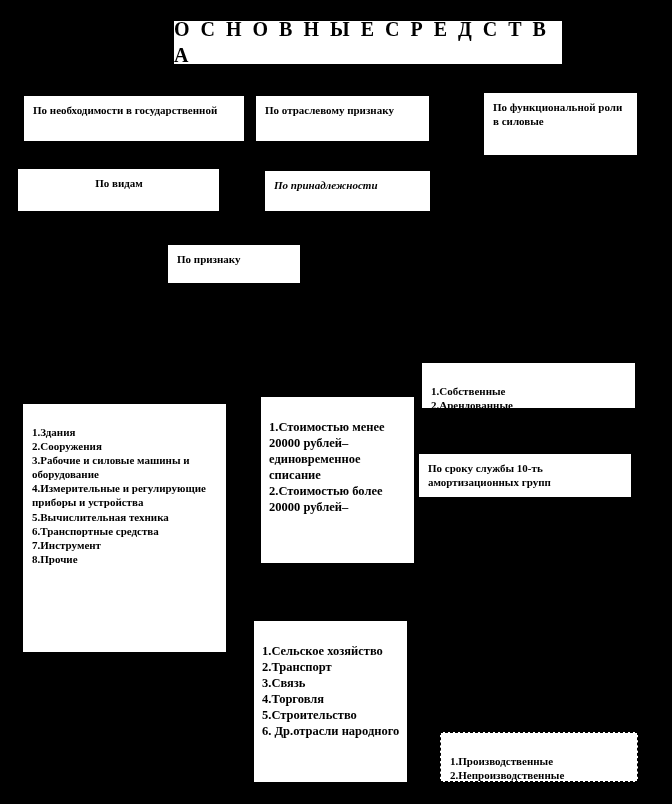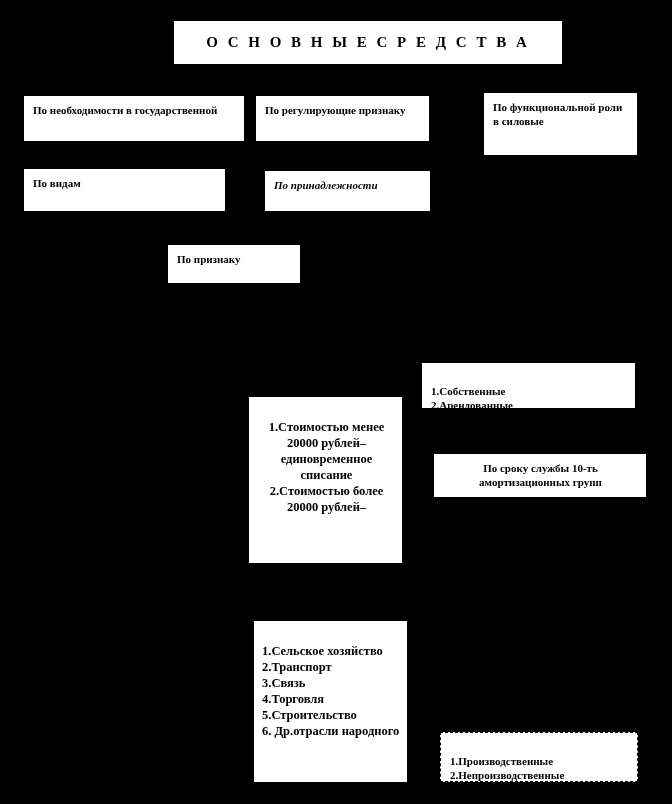--- a/index.html
+++ b/index.html
@@ -27,21 +27,21 @@
     overflow: hidden;
   }
   .box.dashed {
     border: 1px dashed #000000;
   }
   .title-box {
     display: flex;
     align-items: center;
     justify-content: center;
     letter-spacing: 3px;
-    font-size: 15px;
+    font-size: 20px;
   }
   .pad {
     padding: 7px 8px 4px 9px;
     font-size: 11px;
   }
   .pad-sm {
     padding: 6px 6px 4px 8px;
     font-size: 12.5px;
   }
   .list {
@@ -55,54 +55,64 @@
 
   <div class="box title-box" style="left:173px; top:20px; width:390px; height:45px;">
     <span>О С Н О В Н Ы Е    С Р Е Д С Т В А</span>
   </div>
 
   <div class="box pad" style="left:23px; top:95px; width:222px; height:47px;">
     <span>По необходимости в государственной</span>
   </div>
 
   <div class="box pad" style="left:255px; top:95px; width:175px; height:47px;">
-    <span>По регулирующие признаку</span>
+    <span>По отраслевому признаку</span>
   </div>
 
   <div class="box pad" style="left:483px; top:92px; width:155px; height:64px;">
     <span>По функциональной роли в силовые</span>
   </div>
 
-  <div class="box pad" style="left:23px; top:168px; width:203px; height:44px;">
+  <div class="box pad" style="left:17px; top:168px; width:203px; height:44px;text-align:center;">
     <span>По видам</span>
   </div>
 
   <div class="box pad" style="left:264px; top:170px; width:167px; height:42px;font-style:italic;">
     <span>По принадлежности</span>
   </div>
 
 
   <div class="box pad" style="left:167px; top:244px; width:134px; height:40px;">
     <span>По признаку</span>
   </div>
 
 
 
   <div class="box pad list" style="left:421px; top:362px; width:215px; height:47px;">
     <span>1.Собственные
 2.Арендованные</span>
   </div>
 
+  <div class="box pad list" style="left:22px; top:403px; width:205px; height:250px;">
+    <span>1.Здания
+2.Сооружения
+3.Рабочие и силовые машины и оборудование
+4.Измерительные и регулирующие приборы и устройства
+5.Вычислительная техника
+6.Транспортные средства
+7.Инструмент
+8.Прочие</span>
+  </div>
 
-  <div class="box pad-sm list" style="left:248px; top:396px; width:155px; height:168px;text-align:center;">
+  <div class="box pad-sm list" style="left:260px; top:396px; width:155px; height:168px;">
     <span>1.Стоимостью менее 20000 рублей–единовременное списание
 2.Стоимостью более 20000 рублей–</span>
   </div>
 
-  <div class="box pad" style="left:433px; top:453px; width:214px; height:45px;text-align:center;">
+  <div class="box pad" style="left:418px; top:453px; width:214px; height:45px;">
     <span>По сроку службы 10-ть амортизационных групп</span>
   </div>
 
 
   <div class="box pad-sm list" style="left:253px; top:620px; width:155px; height:163px;">
     <span>1.Сельское хозяйство
 2.Транспорт
 3.Связь
 4.Торговля
 5.Строительство

